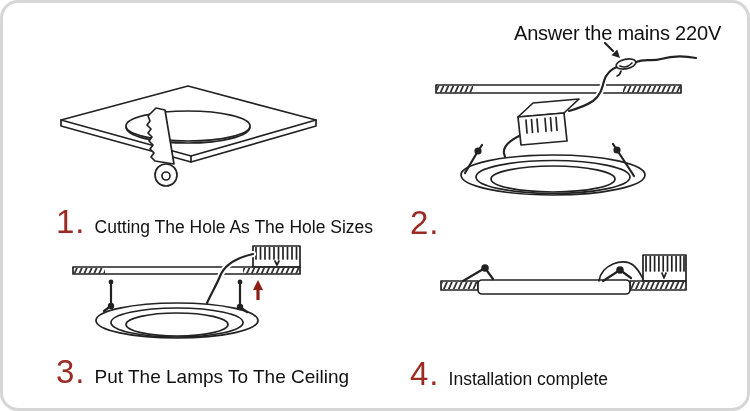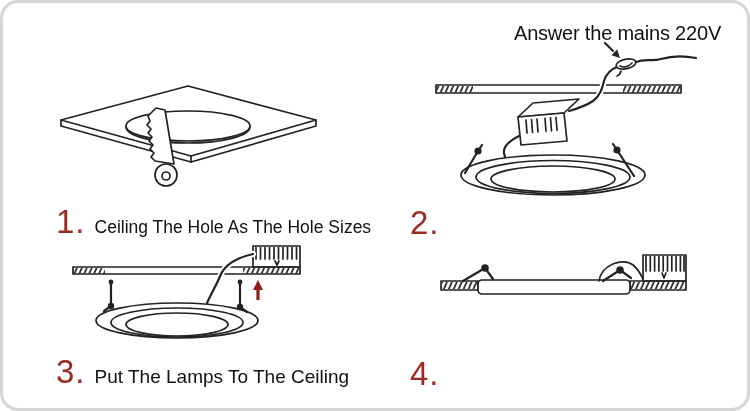--- a/index.html
+++ b/index.html
@@ -210,26 +210,27 @@
     <g>
       <path class="ink" d="M176,36 C178,20 200,12 210,20 C216,25 218,30 220,34" stroke-width="4"></path>
       <circle class="blk" cx="197" cy="25" r="3.8"></circle>
       <path class="ink2" d="M197,25 L180,36"></path>
       <path class="ink2" d="M197,25 L208,33"></path>
     </g>
   </svg>
 
   <div class="cap cap1" style="left:53px;top:202px;">
     <span class="num">1.</span>
-    <span class="txt">Ceiling The Hole As The Hole Sizes</span>
+    <span class="txt">Cutting The Hole As The Hole Sizes</span>
   </div>
   <div class="cap cap2" style="left:407px;top:203px;">
     <span class="num">2.</span>
   </div>
   <div class="cap cap3" style="left:53px;top:352px;">
     <span class="num">3.</span>
     <span class="txt">Put The Lamps To The Ceiling</span>
   </div>
   <div class="cap cap4" style="left:407px;top:354px;">
     <span class="num">4.</span>
+    <span class="txt">Installation complete</span>
   </div>
 
 </div>
 
 </body></html>

